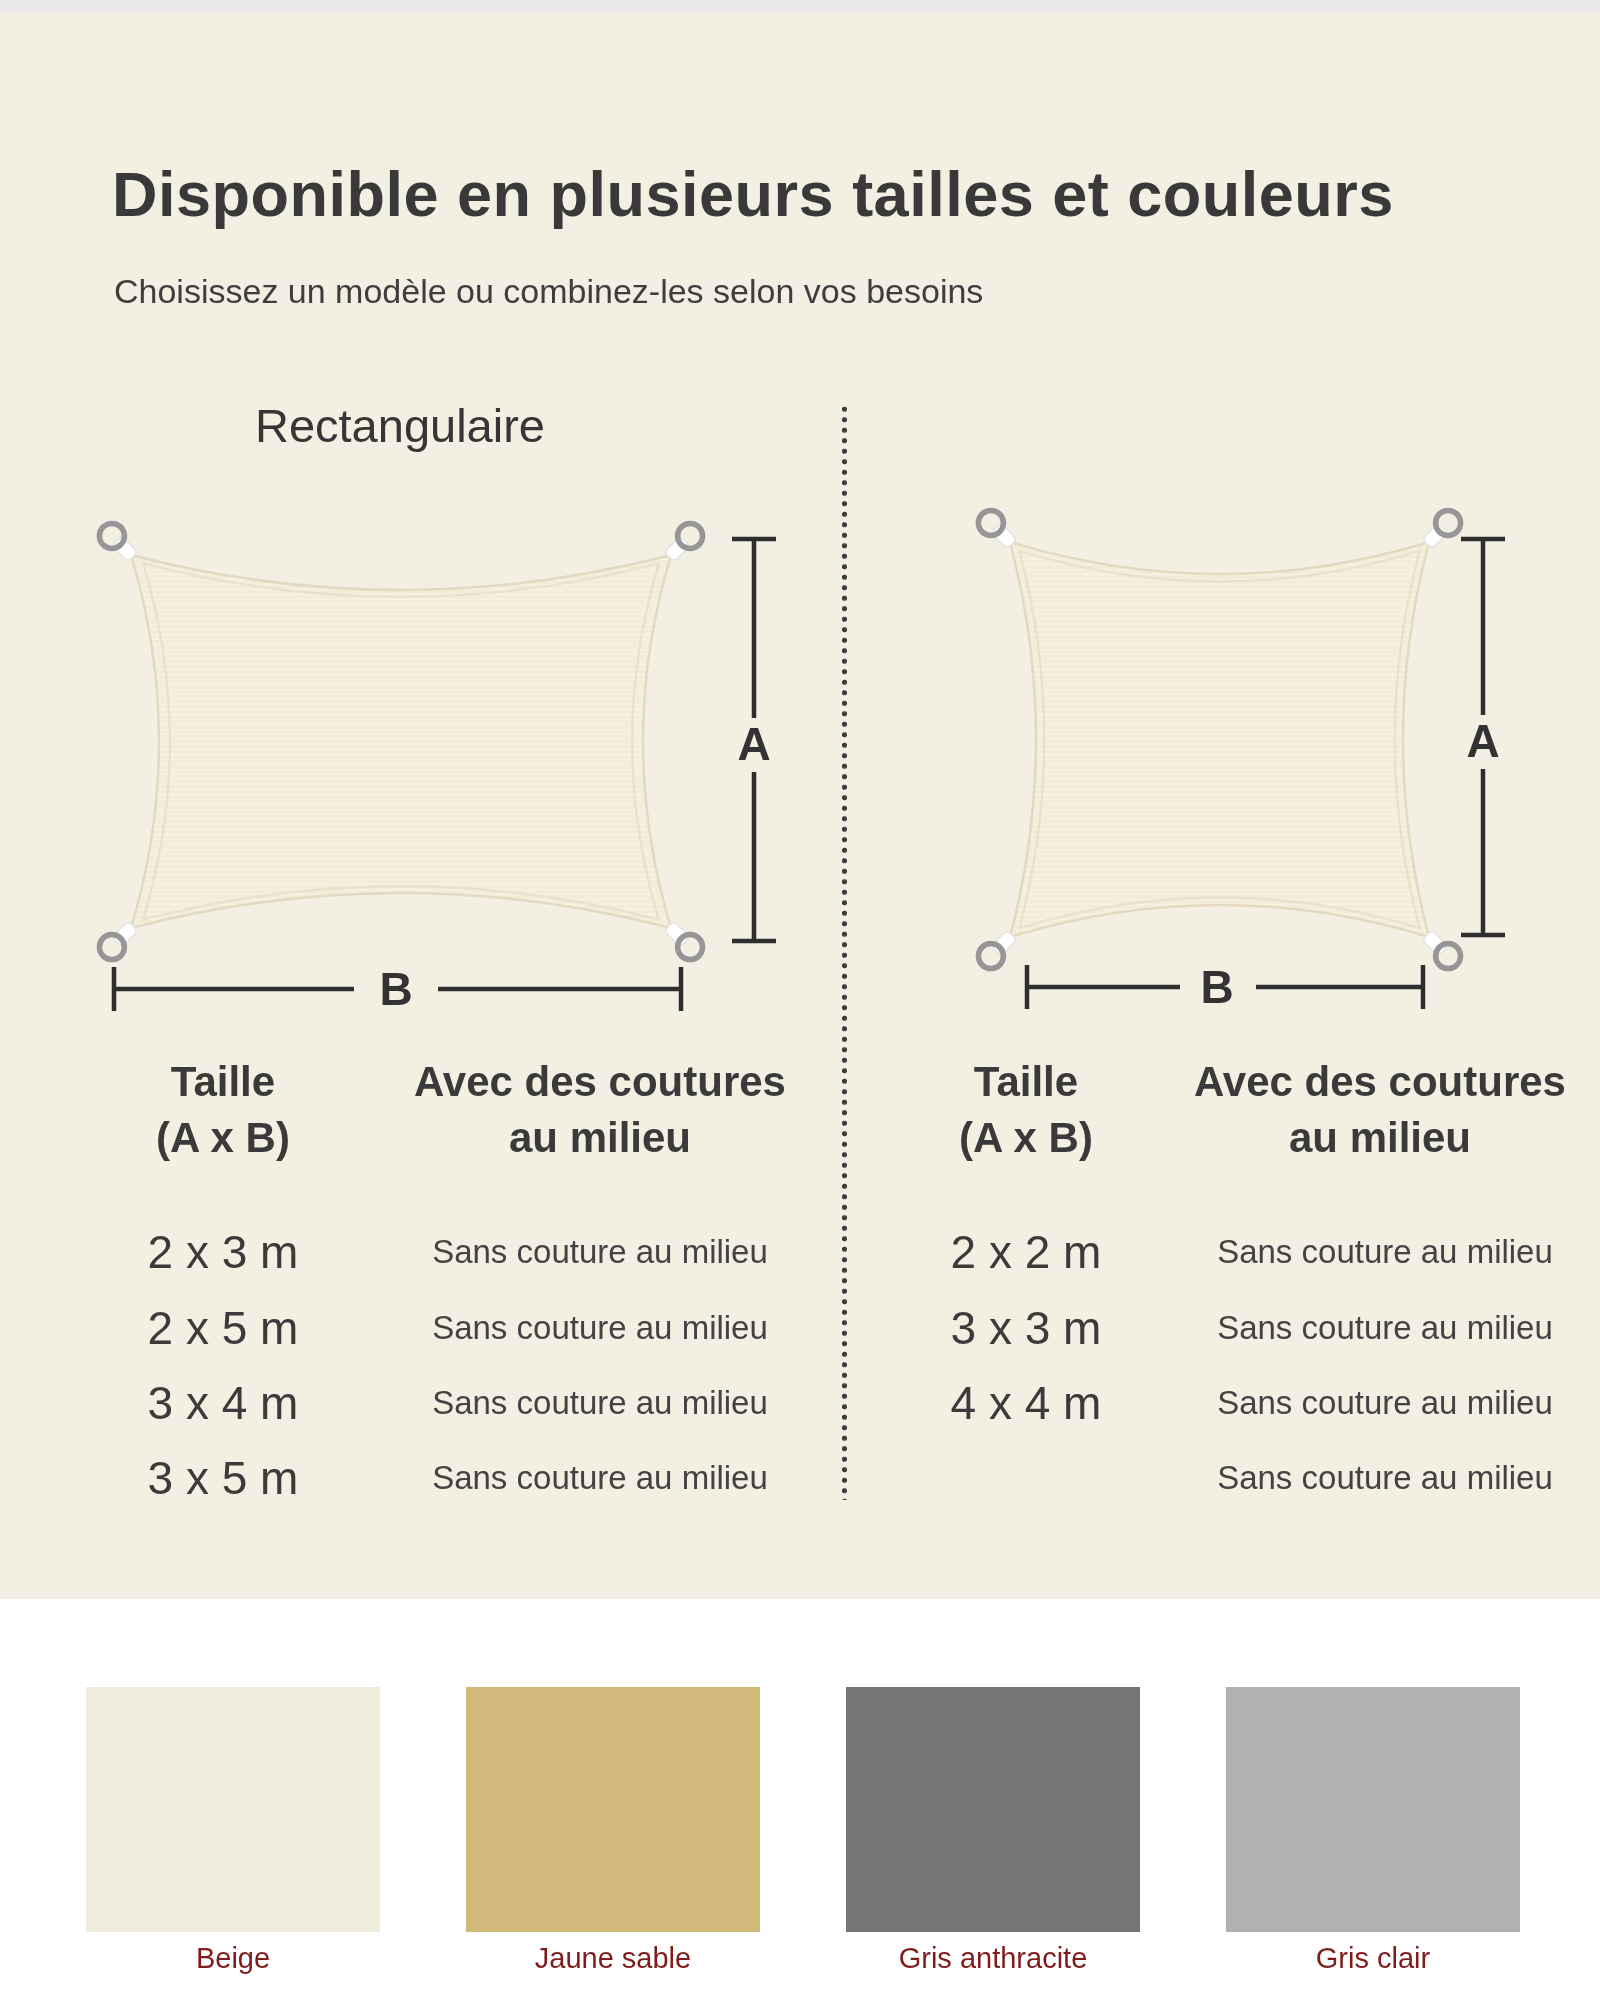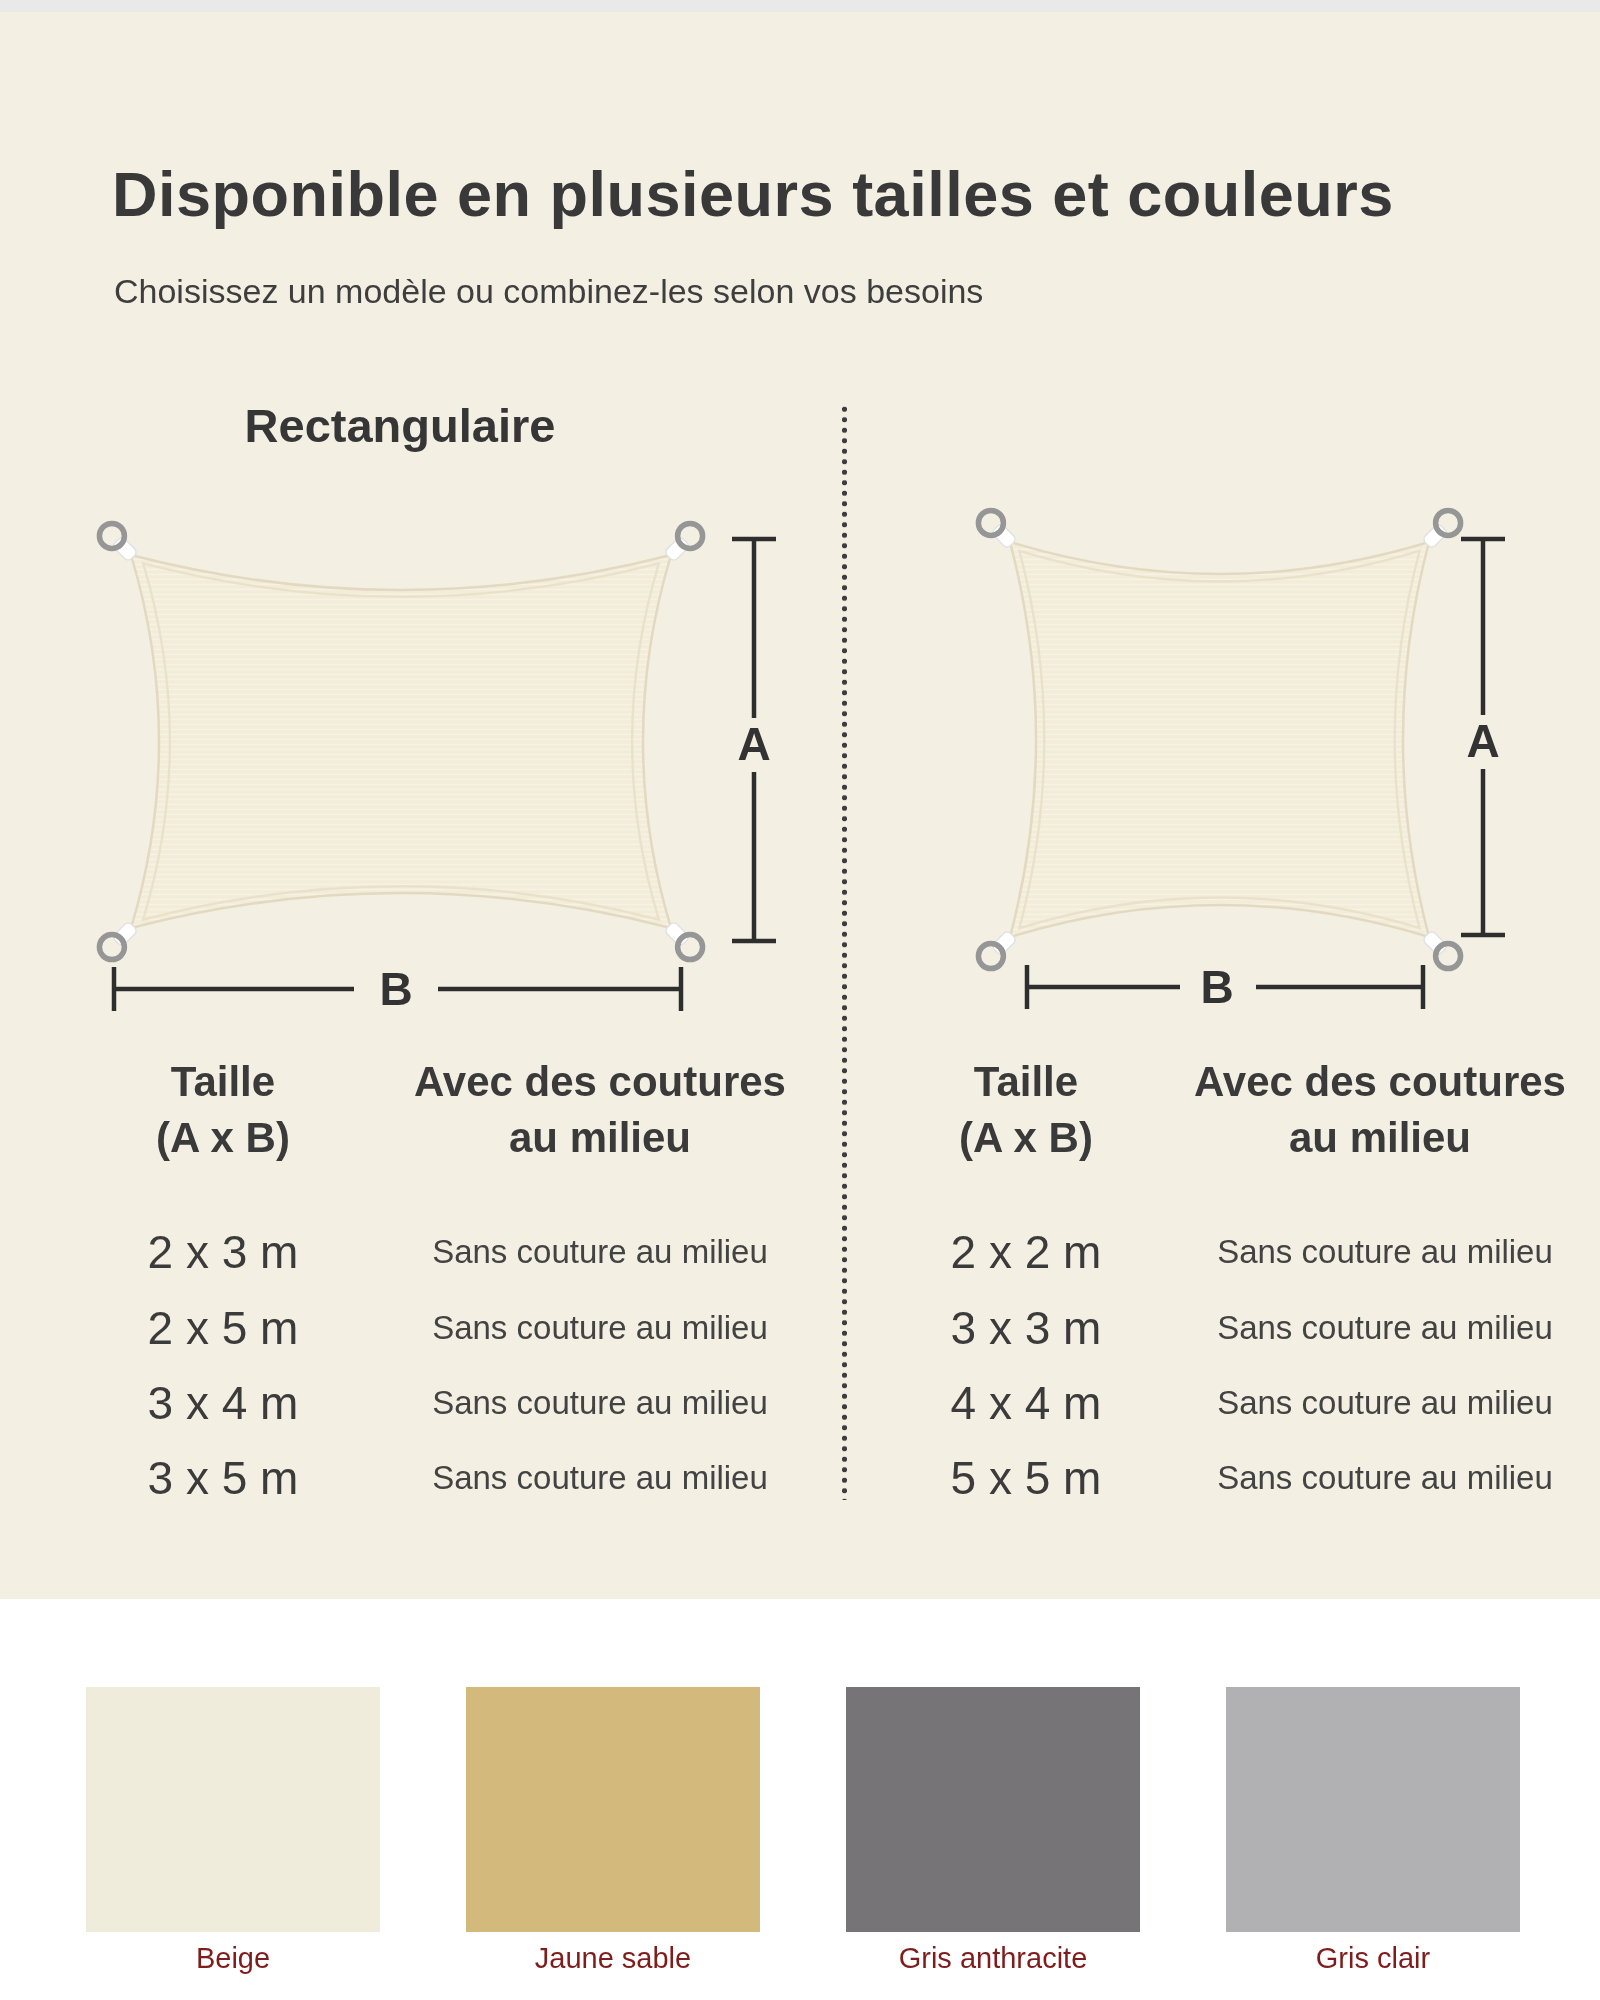--- a/index.html
+++ b/index.html
@@ -11,21 +11,21 @@
   .page-title{
     position:absolute;left:112px;top:104px;width:1440px;
     font-size:63px;font-weight:bold;letter-spacing:.5px;color:#393939;
   }
   .page-subtitle{
     position:absolute;left:114px;top:226px;width:1400px;
     font-size:34px;font-weight:400;color:#3e3e3e;
   }
   .col-heading{
     position:absolute;top:386px;width:600px;text-align:center;
-    font-size:47px;font-weight:bold;color:#363636;
+    font-size:47px;font-weight:normal;color:#363636;
   }
   .col-heading.left{left:100px;}
   .col-heading.right{left:921px;}
   .divider{
     position:absolute;left:842px;top:392px;width:5px;height:1096px;
     background-image:radial-gradient(circle at center,#3d3d3d 2.4px,rgba(0,0,0,0) 2.9px);
     background-size:5px 10.5px;background-repeat:repeat-y;background-position:center top;
   }
   .diagram-svg{position:absolute;left:0;top:0;width:1600px;height:1010px;}
   .cell{position:absolute;text-align:center;}
@@ -157,21 +157,20 @@
   <div class="cell hdr" style="top:1042px;left:1190px;width:380px">
     <div>Avec des coutures</div>
     <div>au milieu</div>
   </div>
   <div class="cell size" style="top:1212px;left:866px;width:320px">2 x 2 m</div>
   <div class="cell seam" style="top:1220px;left:1195px;width:380px">Sans couture au milieu</div>
   <div class="cell size" style="top:1288px;left:866px;width:320px">3 x 3 m</div>
   <div class="cell seam" style="top:1296px;left:1195px;width:380px">Sans couture au milieu</div>
   <div class="cell size" style="top:1363px;left:866px;width:320px">4 x 4 m</div>
   <div class="cell seam" style="top:1371px;left:1195px;width:380px">Sans couture au milieu</div>
-  <div class="cell size" style="top:1438px;left:866px;width:320px">5 x 5 m</div>
   <div class="cell seam" style="top:1446px;left:1195px;width:380px">Sans couture au milieu</div>
 
   <div class="bottom-panel"></div>
 
   <div class="swatch" style="left: 86px; background: rgb(240, 236, 220);"></div>
   <div class="swatch" style="left: 466px; background: rgb(211, 185, 123);"></div>
   <div class="swatch" style="left: 846px; background: rgb(118, 116, 118);"></div>
   <div class="swatch" style="left: 1226px; background: rgb(177, 176, 178);"></div>
 
   <div class="swatch-label" style="left:46px">Beige</div>

